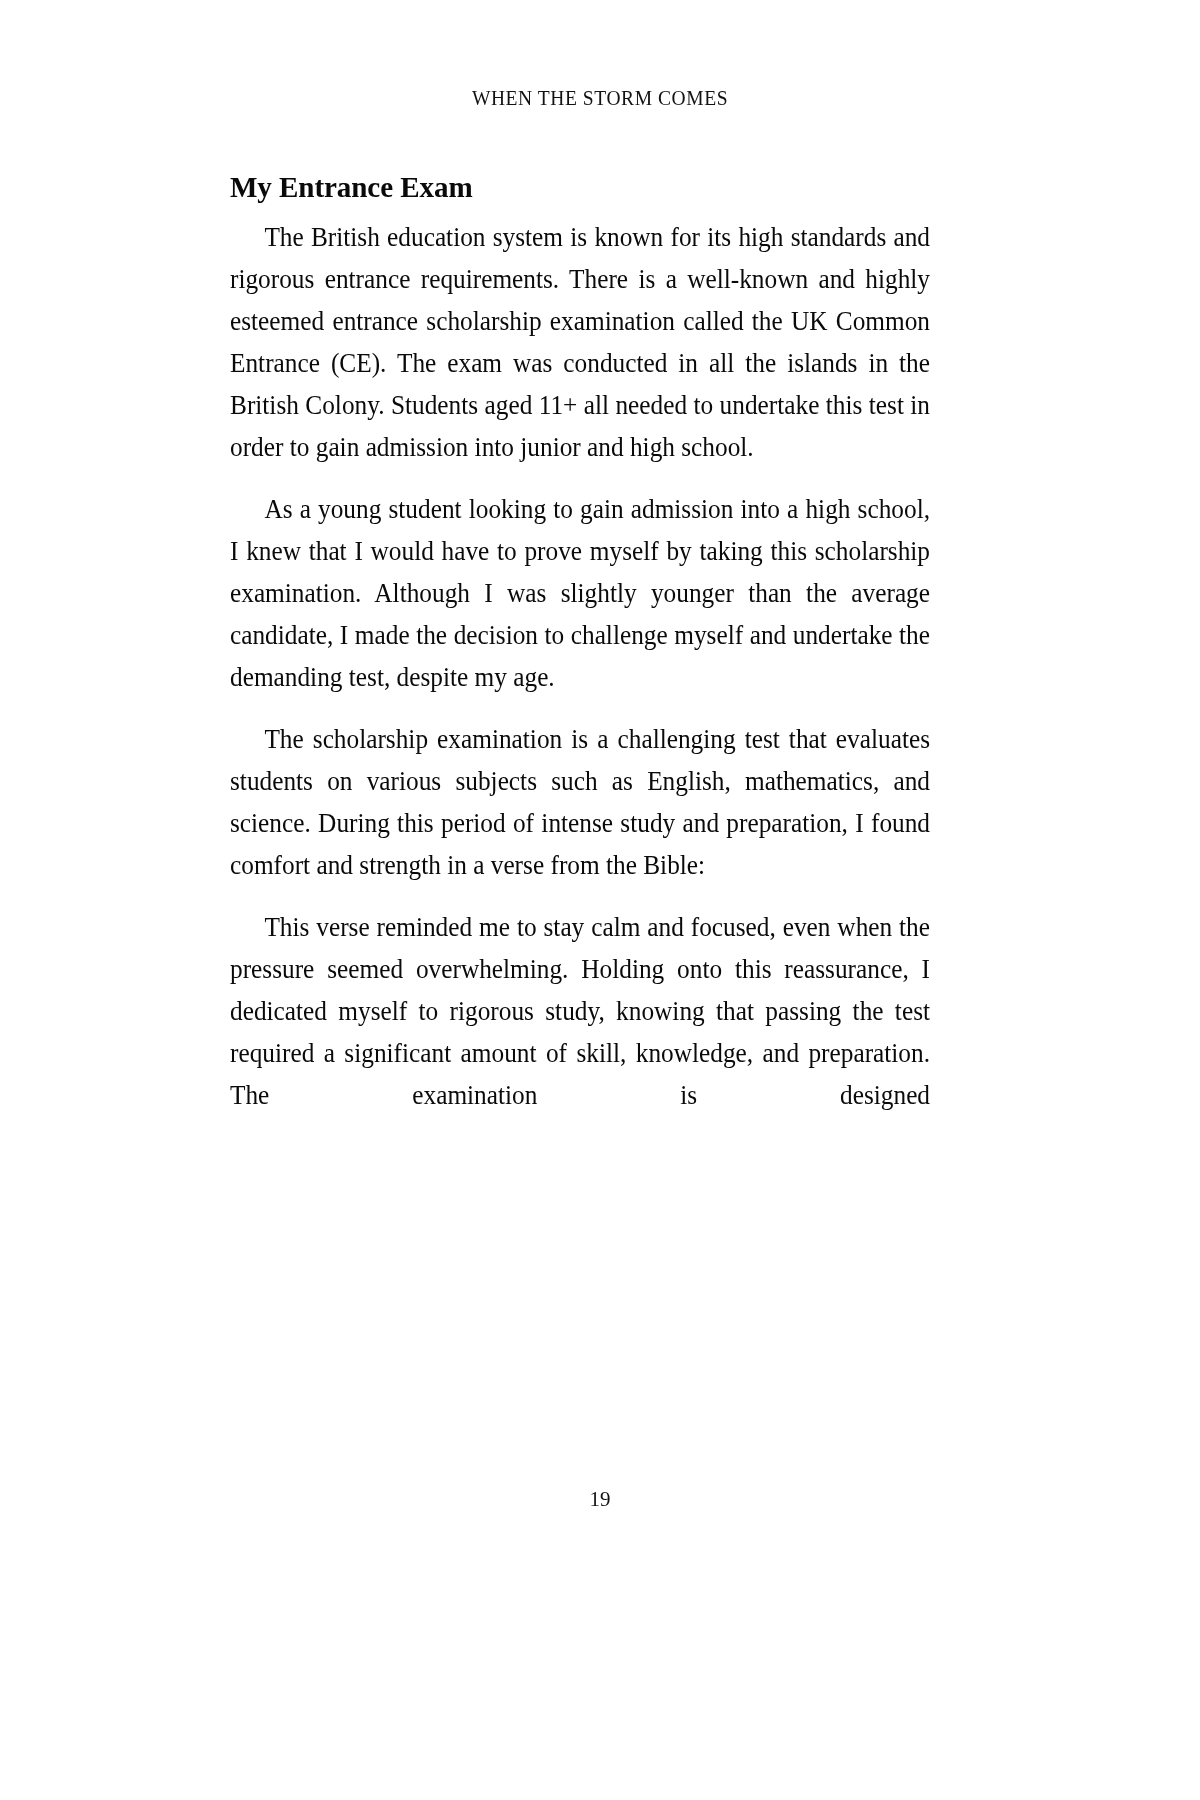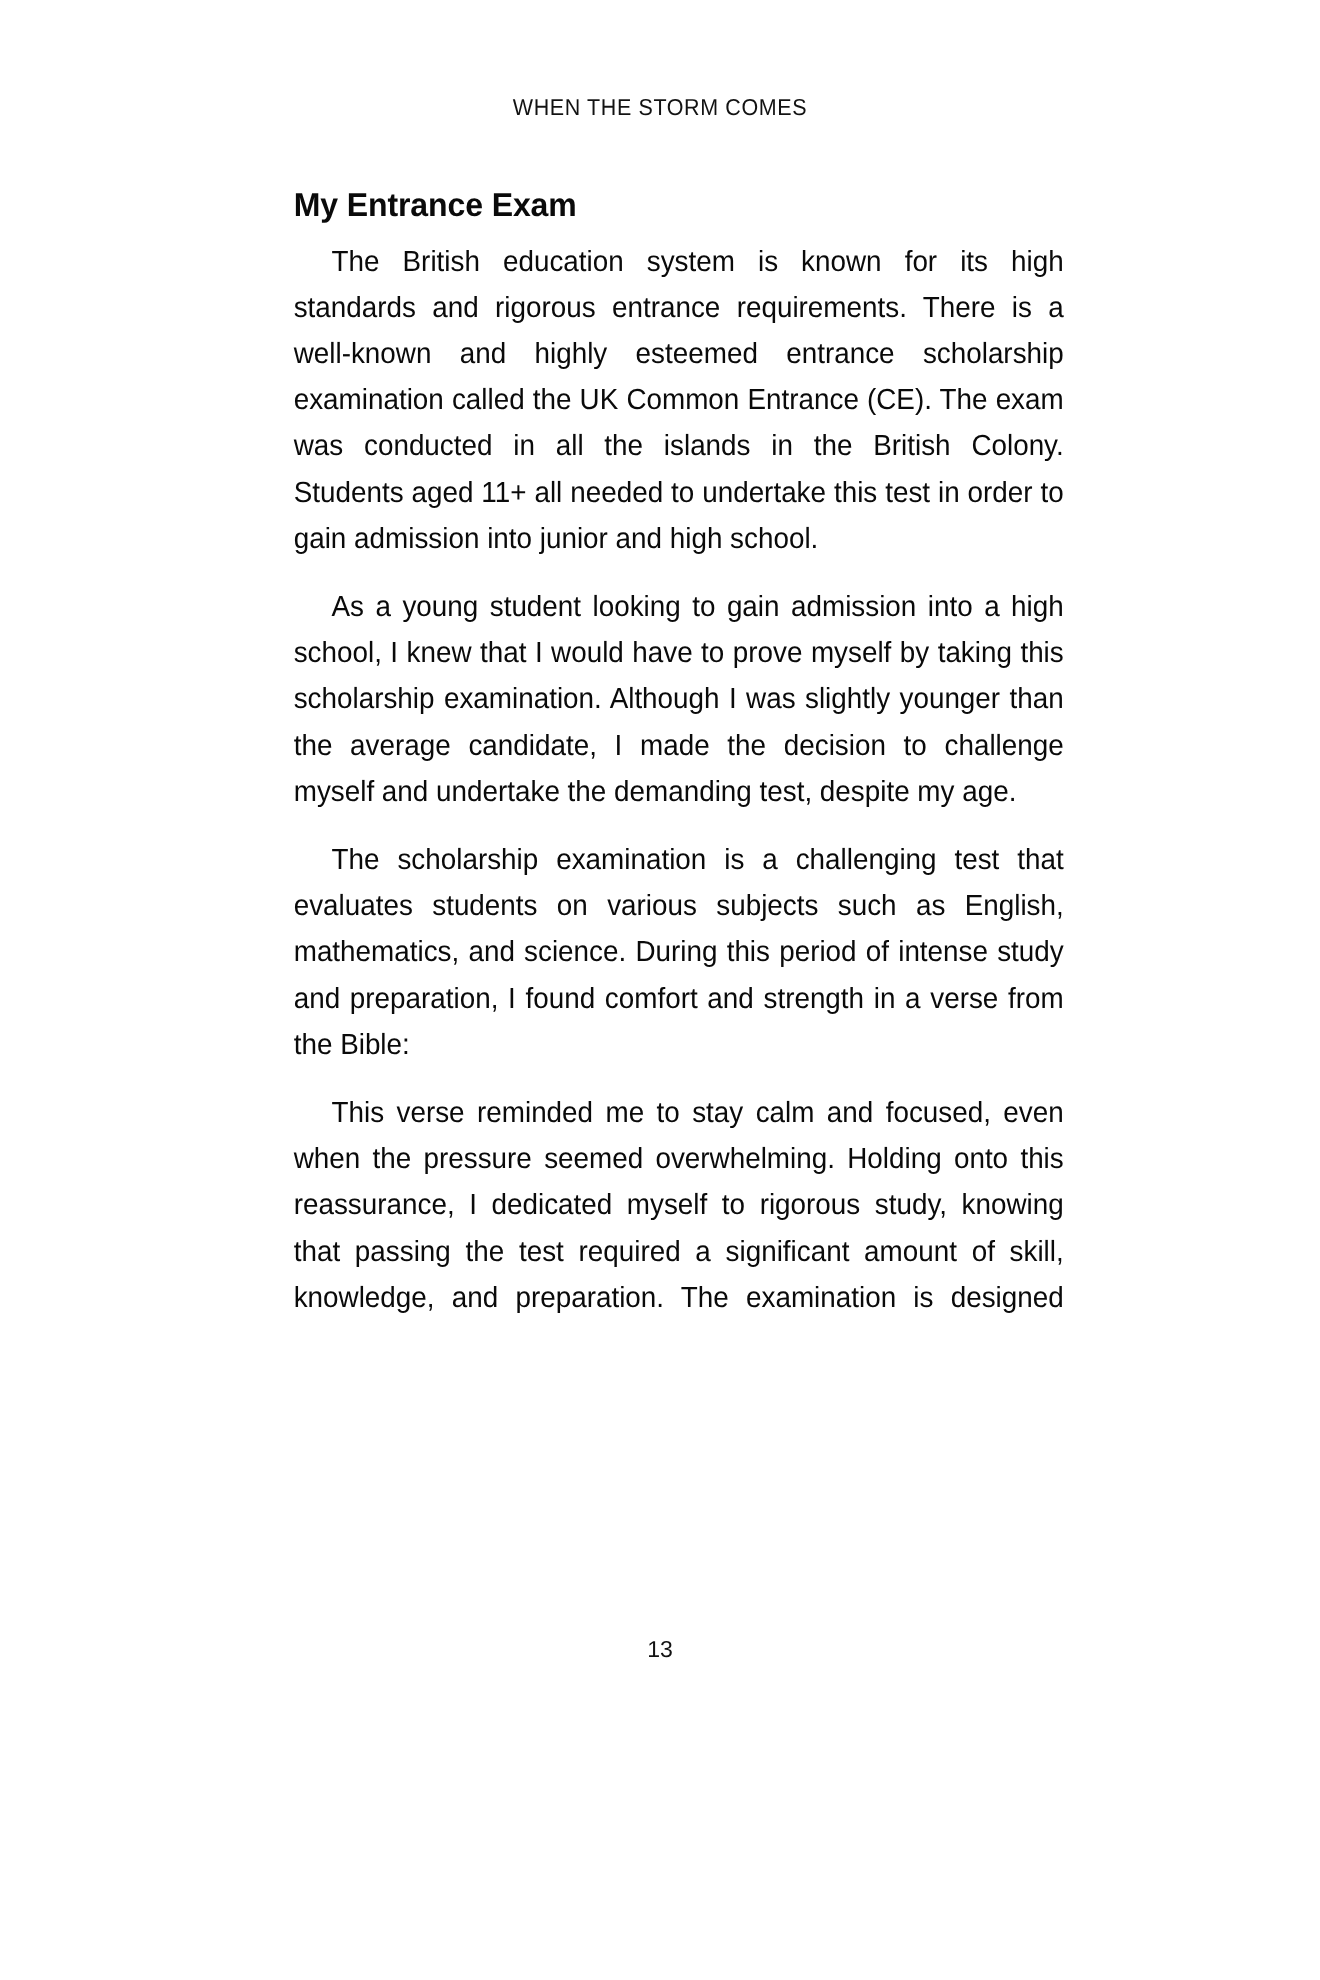--- a/index.html
+++ b/index.html
@@ -9,21 +9,21 @@
     background: #ffffff;
   }
 
   .page {
     position: relative;
     width: 1084px;
     height: 1800px;
     margin: 0 auto;
     background: #ffffff;
     color: #0a0a0a;
-    font-family: Liberation Sans, sans-serif;
+    font-family: Liberation Serif, serif;
     overflow: hidden;
     box-sizing: border-box;
   }
 
   
   .running-header {
     position: absolute;
     top: 86px;
     left: 0;
     right: 0;
@@ -35,21 +35,20 @@
     color: #121212;
     transform: scaleX(0.93);
   }
 
   
   .content {
     position: absolute;
     top: 168px;
     left: 172px;
     width: 700px;
-    margin-left: 37px;
   }
 
   .chapter-title {
     font-size: 30px;
     font-weight: 700;
     line-height: 1.25;
     margin: 0 0 10px 0;
     letter-spacing: -0.1px;
     transform: scaleX(0.97);
     transform-origin: left center;
@@ -129,15 +128,15 @@
 
     <p class="body">As a young student looking to gain admission into a high school, I knew that I would have to prove myself by taking this scholarship examination. Although I was slightly younger than the average candidate, I made the decision to challenge myself and undertake the demanding test, despite my age.</p>
 
     <p class="body">The scholarship examination is a challenging test that evaluates students on various subjects such as English, mathematics, and science. During this period of intense study and preparation, I found comfort and strength in a verse from the Bible:</p>
 
 
     <p class="body justify-last">This verse reminded me to stay calm and focused, even when the pressure seemed overwhelming. Holding onto this reassurance, I dedicated myself to rigorous study, knowing that passing the test required a significant amount of skill, knowledge, and preparation. The examination is designed</p>
 
   </div>
 
-  <div class="page-number">13</div>
+  <div class="page-number">19</div>
 
 </div>
 
 </body></html>

